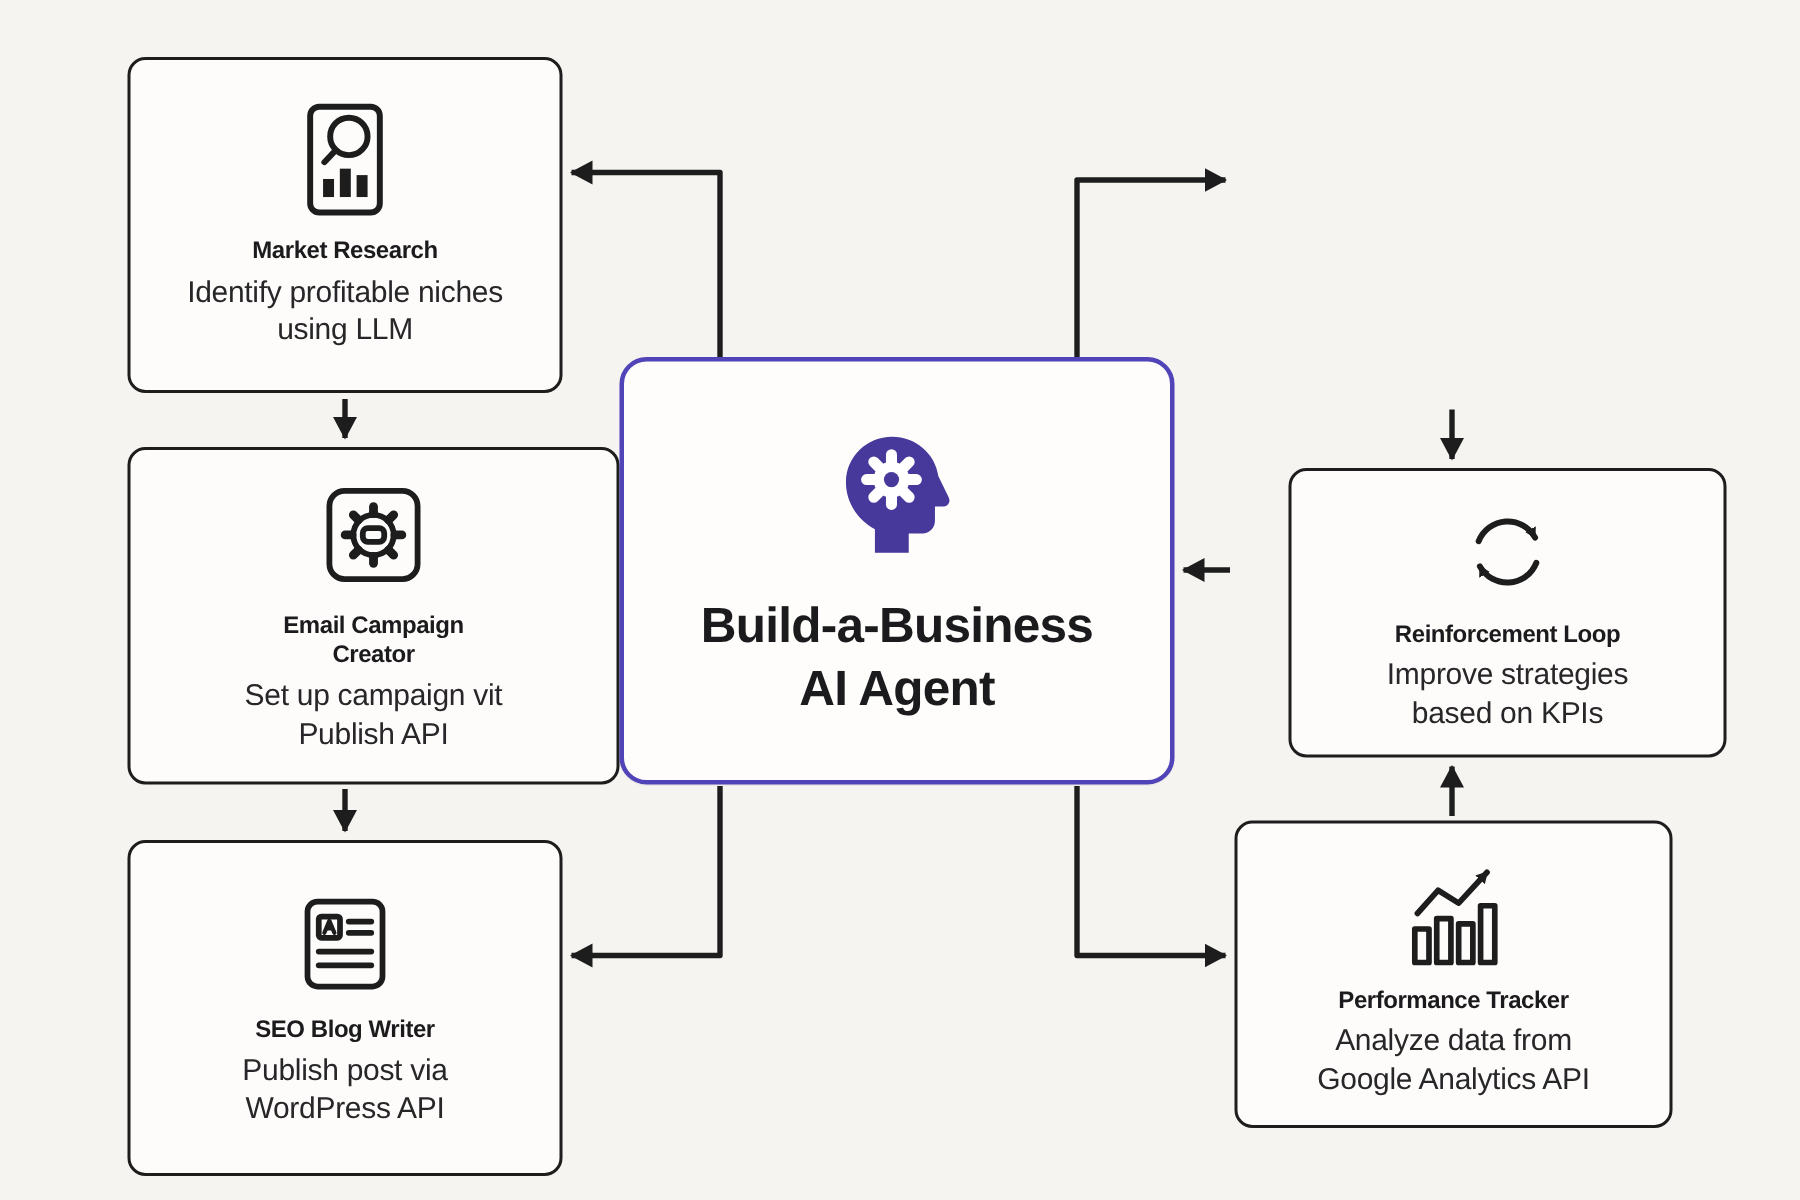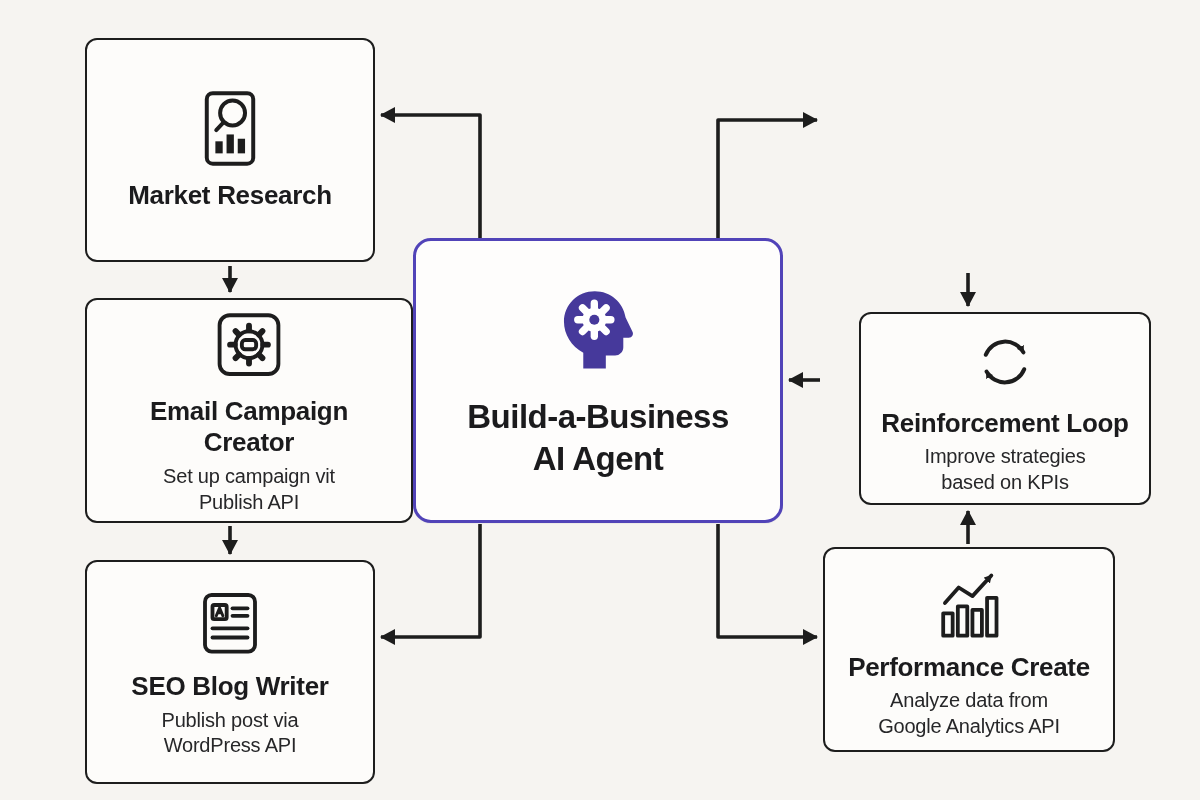--- a/index.html
+++ b/index.html
@@ -31,21 +31,21 @@
     position:absolute;z-index:2;
     left:413px;top:238px;width:370px;height:285px;
     background:#fefdfc;
     border:3px solid var(--accent-border);
     border-radius:18px;
     display:flex;flex-direction:column;align-items:center;justify-content:center;
     text-align:center;gap:22px;
     box-shadow:0 1px 0 rgba(0,0,0,0.04);
   }
   .node-title{
-    font-size:26px;font-weight:700;line-height:1.22;
+    font-size:16px;font-weight:700;line-height:1.22;
     letter-spacing:-0.3px;white-space:pre-line;margin-top:4px;color:#1b1b1d;
   }
   .node-desc{
     font-size:20px;font-weight:400;line-height:1.28;
     letter-spacing:-0.2px;white-space:pre-line;margin-top:3px;color:#272729;
   }
   .center-title{
     font-size:33px;font-weight:700;line-height:1.25;
     letter-spacing:-0.5px;white-space:pre-line;color:#1b1b1d;
   }
@@ -89,20 +89,22 @@
       <svg width="86" height="86" viewBox="0 0 100 100" fill="none" stroke="#1d1d1d" stroke-width="4.6" stroke-linecap="round" stroke-linejoin="round">
         <rect x="23" y="6" width="54" height="82" rx="7"></rect>
         <circle cx="53" cy="29" r="14.5"></circle>
         <line x1="42.5" y1="40" x2="34" y2="49"></line>
         <rect x="33" y="62" width="8.5" height="14" fill="#1d1d1d" stroke="none"></rect>
         <rect x="46" y="54" width="8.5" height="22" fill="#1d1d1d" stroke="none"></rect>
         <rect x="59" y="59" width="8.5" height="17" fill="#1d1d1d" stroke="none"></rect>
       </svg>
     </div>
     <div class="node-title">Market Research</div>
+    <div class="node-desc">Identify profitable niches
+using LLM</div>
   </div>
 
   <div class="node" id="box-email-campaign">
     <div class="icon">
       <svg width="84" height="84" viewBox="0 0 100 100" fill="none" stroke="#1d1d1d" stroke-width="4.6" stroke-linecap="round" stroke-linejoin="round">
         <rect x="15" y="11" width="70" height="70" rx="12"></rect>
         <circle cx="50" cy="46" r="16"></circle>
         <g stroke-width="7">
           <line x1="67" y1="46" x2="72.5" y2="46"></line>
           <line x1="62" y1="58" x2="66" y2="62"></line>
@@ -165,21 +167,21 @@
             <path d="M0,0 L9,5 L0,10 Z" fill="#1d1d1d" stroke="none"></path>
           </marker>
         </defs>
         <rect x="20" y="62" width="11" height="26"></rect>
         <rect x="37" y="54" width="11" height="34"></rect>
         <rect x="54" y="58" width="11" height="30"></rect>
         <rect x="71" y="44" width="11" height="44"></rect>
         <polyline points="22,50 38,32 54,42 76,18" marker-end="url(#pah)"></polyline>
       </svg>
     </div>
-    <div class="node-title">Performance Create</div>
+    <div class="node-title">Performance Tracker</div>
     <div class="node-desc">Analyze data from
 Google Analytics API</div>
   </div>
 
   <div class="center-node">
     <div class="icon">
       <svg width="92" height="92" viewBox="0 0 100 100">
         <path d="M34 94 V 77 C 21 70 13 57 13 43 C 13 24.5 28 10 46.5 10 C 63.5 10 77.5 22 80 38.5 L 87.5 54 C 89 57 87 60.5 83.5 60.5 L 77.5 60.5 V 71 C 77.5 76 73.5 80 68.5 80 L 58.5 80 V 94 Z" fill="#46399b" stroke="none"></path>
         <g stroke="#ffffff" stroke-width="8" stroke-linecap="round">
           <line x1="56" y1="41" x2="64" y2="41"></line>

